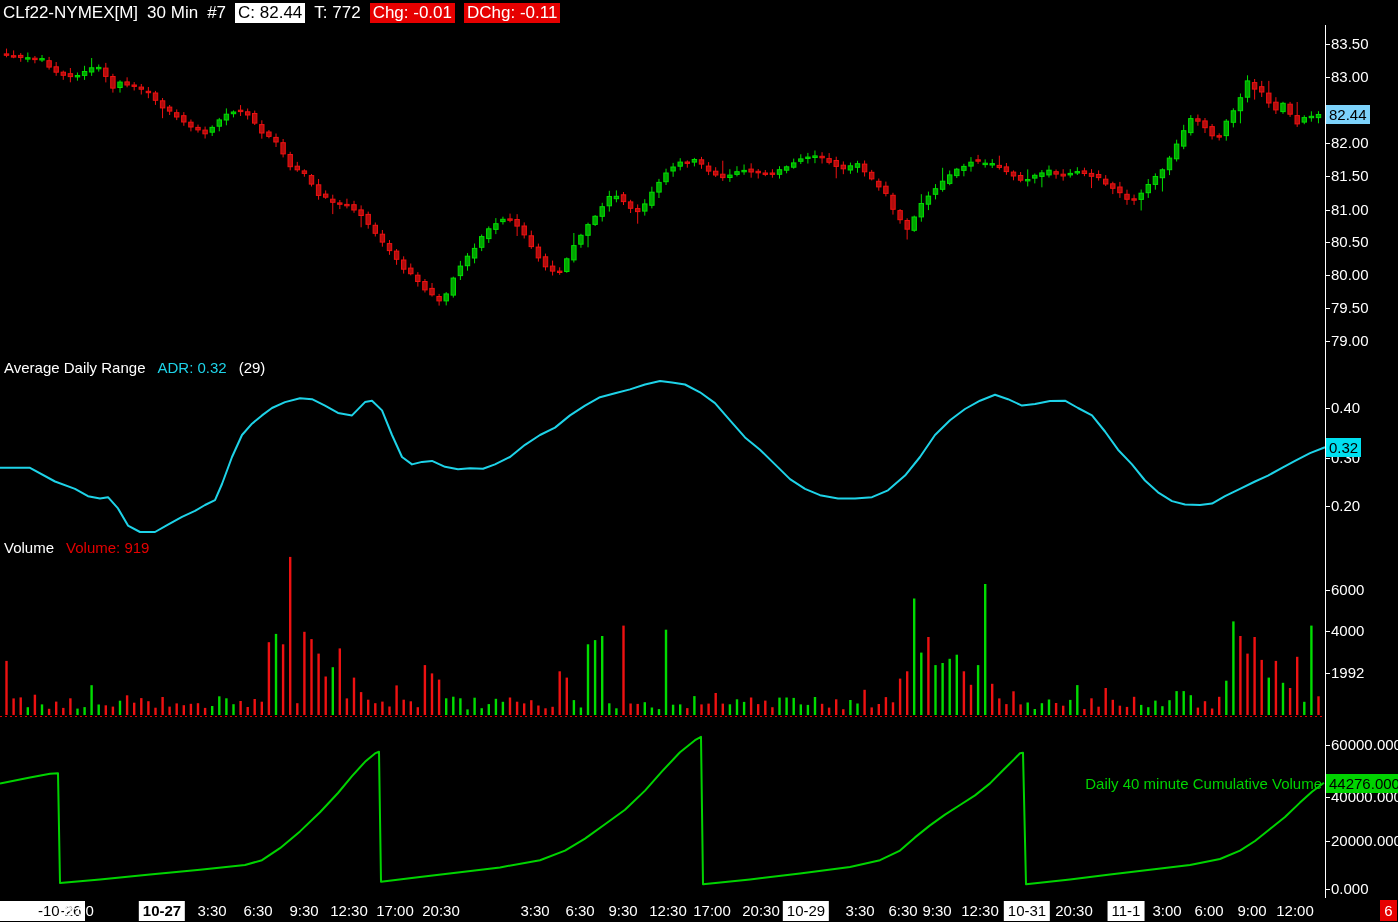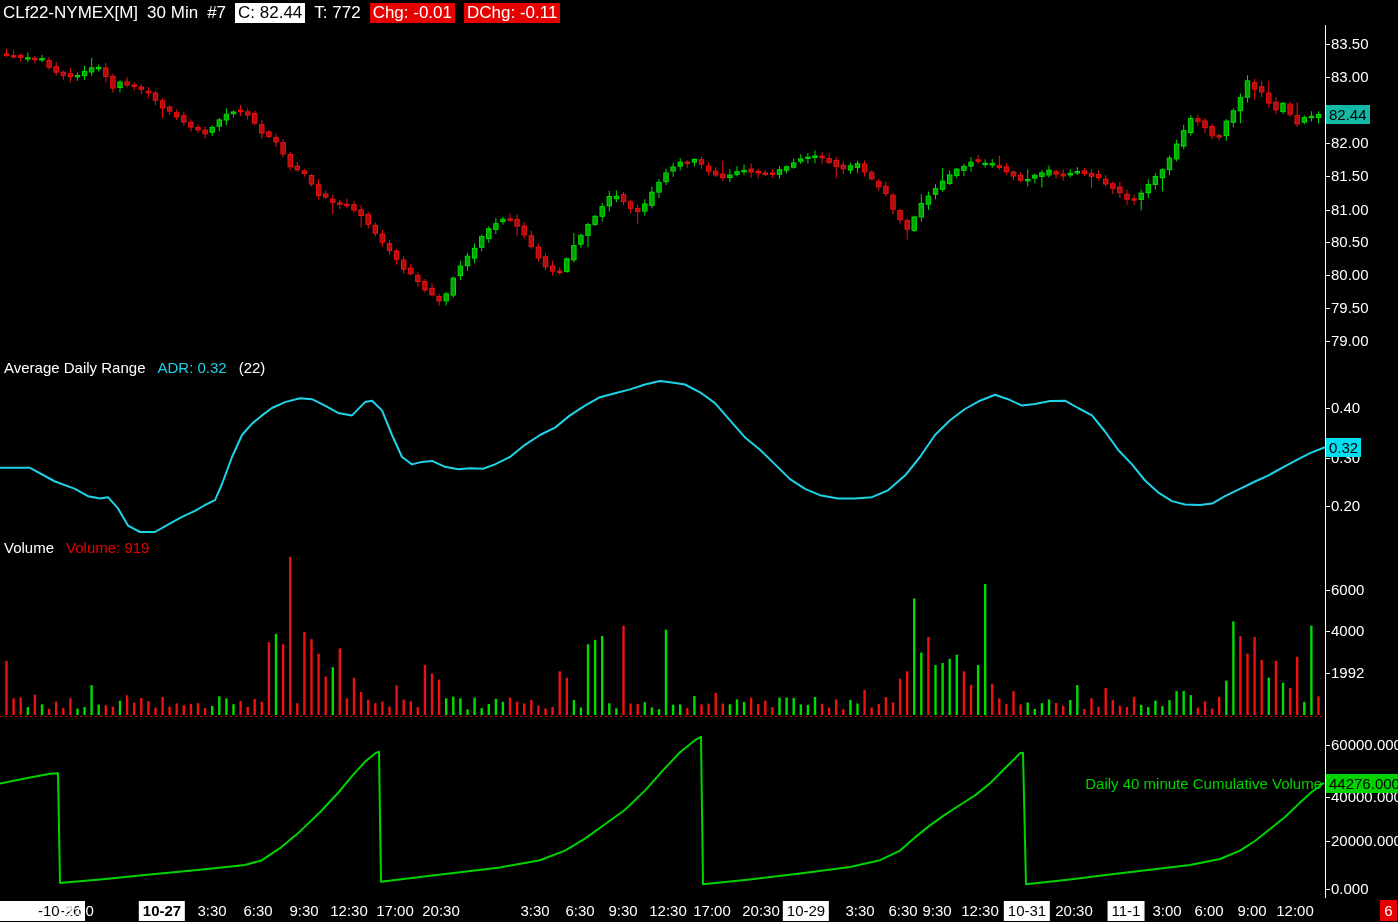--- a/index.html
+++ b/index.html
@@ -625,21 +625,21 @@
       <span class="seg">#7</span>
       <span class="seg bg-white">C: 82.44</span>
       <span class="seg">T: 772</span>
       <span class="seg bg-red">Chg: -0.01</span>
       <span class="seg bg-red">DChg: -0.11</span>
     </div>
 
   <div class="panel-label" id="lbl-adr" style="left: 4px; top: 359px; gap: 12px;">
       <span style="color: rgb(255, 255, 255);">Average Daily Range</span>
       <span style="color: rgb(30, 211, 232);">ADR: 0.32</span>
-      <span style="color: rgb(255, 255, 255);">(22)</span>
+      <span style="color: rgb(255, 255, 255);">(29)</span>
     </div>
   <div class="panel-label" id="lbl-vol" style="left: 4px; top: 539px;">
       <span style="color: rgb(255, 255, 255);">Volume</span>
       <span style="color: rgb(230, 0, 0);">Volume: 919</span>
     </div>
 
   <div class="chart-series-label" id="series-label" style="color: rgb(0, 211, 0);">Daily 40 minute Cumulative Volume</div>
 
   <div id="axis-labels">
       <div class="axis-label" style="top: 35px;">83.50</div>
@@ -656,21 +656,21 @@
       <div class="axis-label" style="top: 497px;">0.20</div>
       <div class="axis-label" style="top: 581px;">6000</div>
       <div class="axis-label" style="top: 622px;">4000</div>
       <div class="axis-label" style="top: 664px;">1992</div>
       <div class="axis-label" style="top: 736px;">60000.000</div>
       <div class="axis-label" style="top: 788px;">40000.000</div>
       <div class="axis-label" style="top: 832px;">20000.000</div>
       <div class="axis-label" style="top: 880px;">0.000</div>
     </div>
 
-  <div class="axis-tag" id="hl-price" style="top: 105px; background: #14b8a6;">82.44</div>
+  <div class="axis-tag" id="hl-price" style="top: 105px; background: #7dd3fc;">82.44</div>
   <div class="axis-tag" id="hl-adr" style="top: 438px; background: rgb(0, 224, 240);">0.32</div>
   <div class="axis-tag" id="hl-cum" style="top: 774px; background: rgb(0, 211, 0);">44276.000</div>
 
   <div id="time-axis">
       <div class="time-label date left-cut" style="left: 0px; padding-left: 38px;">-10-26</div>
       <div class="time-label" style="left: 75px;">18:00</div>
       <div class="time-label date" style="left: 162px; font-weight: bold;">10-27</div>
       <div class="time-label" style="left: 212px;">3:30</div>
       <div class="time-label" style="left: 258px;">6:30</div>
       <div class="time-label" style="left: 304px;">9:30</div>

